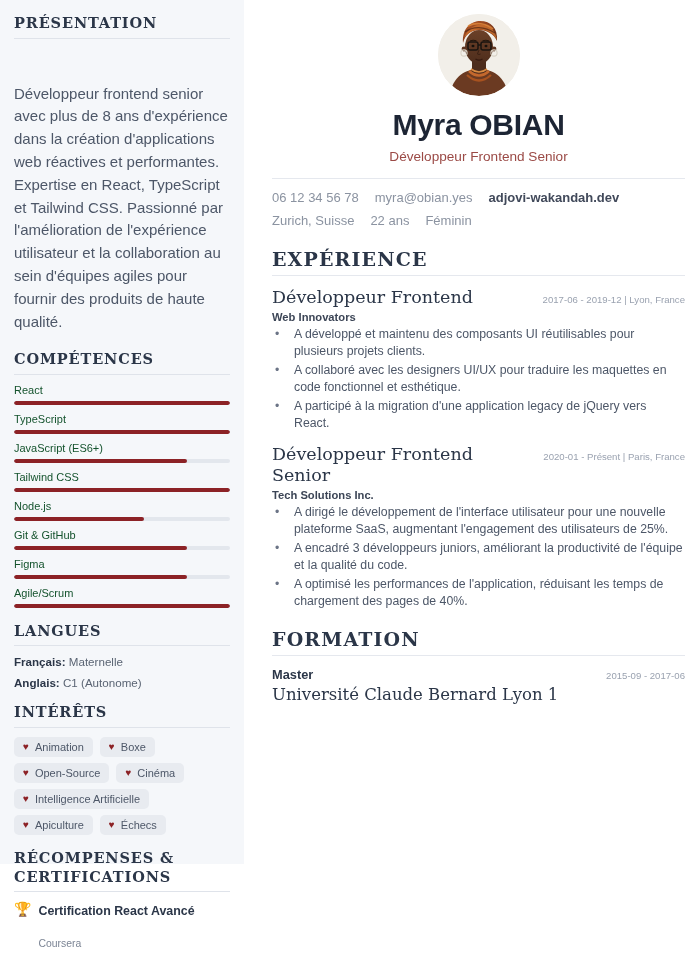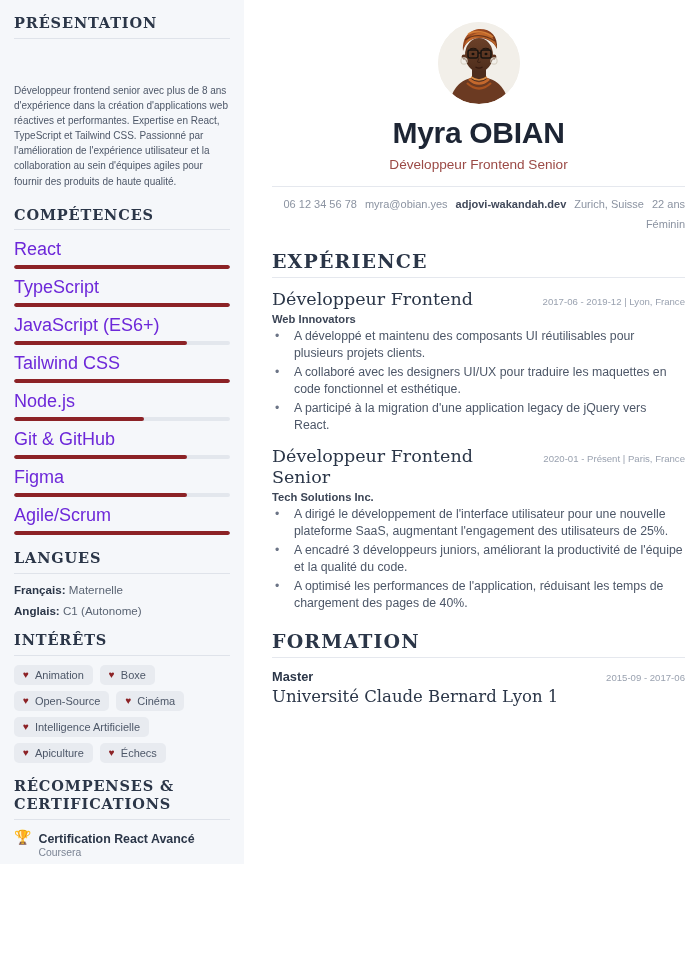--- a/index.html
+++ b/index.html
@@ -27,30 +27,30 @@
     color: #2b3648;
     line-height: 1.28;
     margin-bottom: 5px;
   }
   .rule {
     height: 1px;
     background: #dfe3ea;
     margin-bottom: 9px;
   }
   .summary {
-    font-size: 10px;
+    font-size: 15px;
     line-height: 1.52;
     color: #4d5768;
     margin-bottom: 17px;
     margin-top: 44px;
   }
   .skill { margin-bottom: 8px; }
   .skill-name {
-    font-size: 18px;
-    color: #6d28d9;
+    font-size: 11px;
+    color: #14532d;
     margin-bottom: 5px;
   }
   .bar-track {
     height: 4px;
     background: #e3e7ed;
     border-radius: 2px;
     overflow: hidden;
   }
   .bar-fill { height: 100%; background: #8c2226; border-radius: 2px; }
 
@@ -82,26 +82,26 @@
   .heart { color: #8c2226; font-size: 10px; line-height: 1; }
 
   .award {
     display: flex;
     gap: 7px;
     align-items: flex-start;
     margin-top: 2px;
   }
   .trophy { color: #8c2226; font-size: 14px; line-height: 1.15; }
   .award-title { font-size: 12.4px; font-weight: bold; color: #2b3648; }
-  .award-sub { font-size: 10.4px; color: #7b8494; margin-top: 0; }
+  .award-sub { font-size: 10.4px; color: #7b8494; margin-top: 19px; }
 
   
   .main {
     flex: 1 1 auto;
-    padding: 22px 13px 0 28px;
+    padding: 14px 13px 0 28px;
     background: #ffffff;
   }
   .avatar-wrap { display: flex; justify-content: center; }
   .avatar {
     width: 82px; height: 82px;
     border-radius: 50%;
     overflow: hidden;
     background: #f2efe9;
   }
   .name {
@@ -115,23 +115,23 @@
   .role {
     text-align: center;
     font-size: 13.6px;
     color: #9b4a46;
     margin-top: 7px;
   }
   .contact-rule { height: 1px; background: #e5e8ee; margin: 14px 0 9px 0; }
   .contacts {
     display: flex;
     flex-wrap: wrap;
-    justify-content: flex-end;
-    gap: 3px 8px;
-    font-size: 11px;
+    justify-content: flex-start;
+    gap: 3px 16px;
+    font-size: 13px;
     color: #8b93a1;
     line-height: 1.5;
   }
   .contacts .strong { color: #41495a; font-weight: bold; }
 
   .main-head {
     font-family: "DejaVu Serif", "Liberation Serif", serif;
     font-weight: bold;
     font-size: 19px;
     letter-spacing: 0.06em;

